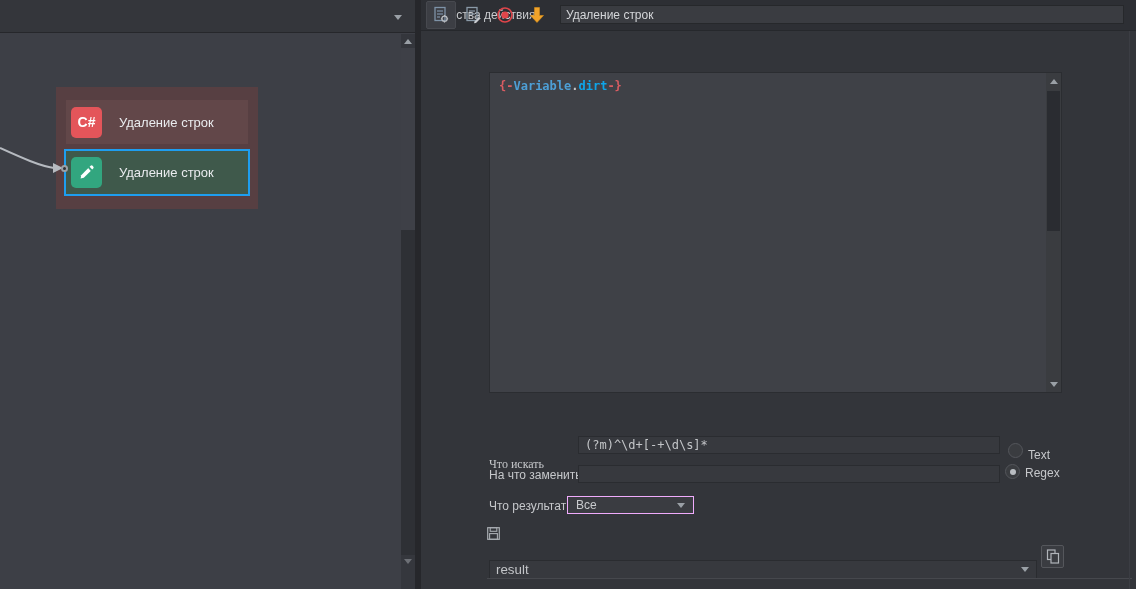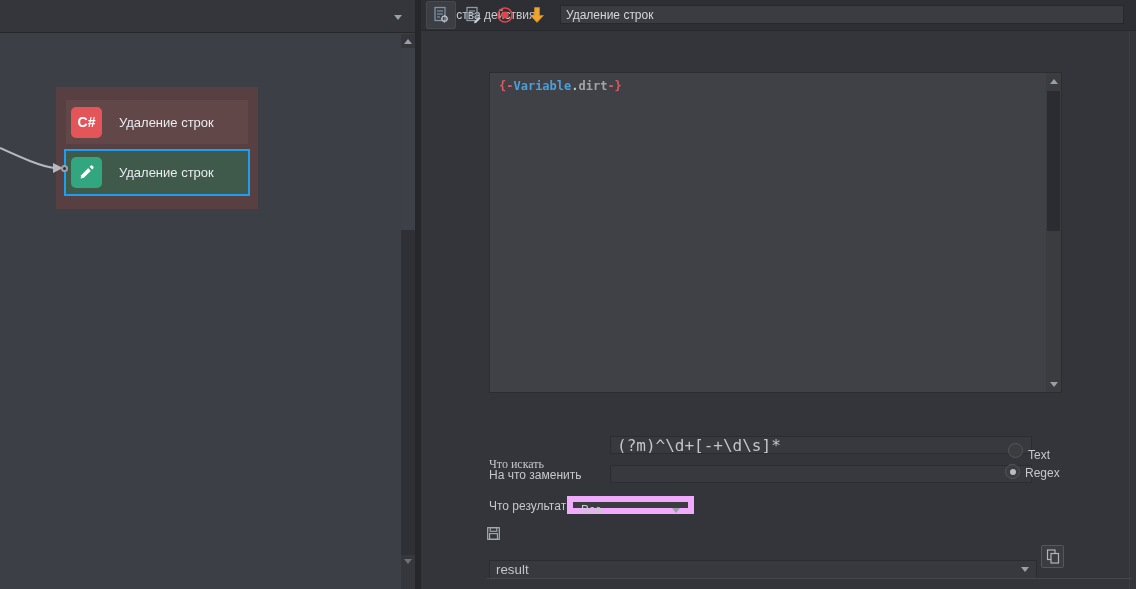--- a/index.html
+++ b/index.html
@@ -59,35 +59,35 @@
   .code-line { left:9px; top:6px; font-family:"DejaVu Sans Mono",monospace; font-size:12px; font-weight:bold; white-space:pre; }
   .editor-sb { right:0; top:0; width:15px; height:319px; background:#3a3c40; }
   .esb-btn { left:0; width:15px; height:16px; display:flex; align-items:center; justify-content:center; }
   .esb-thumb { left:1px; top:18px; width:13px; height:140px; background:#2a2c31; }
 
   .section-select { left:68px; top:405px; width:573px; height:17px; background:#3a3c41; border:1px solid #2b2d31; color:#c9cbce; text-align:center; line-height:15px; }
   .section-caret { right:6px; top:6px; }
 
   .field-label { color:#c6c8cb; white-space:nowrap; }
   .text-input { background:#37393e; border:1px solid #2a2c30; color:#c3c5c8; outline:none; padding:0 6px; }
-  .mono { font-family:"DejaVu Sans Mono",monospace; font-size:16px;margin-left:32px; }
+  .mono { font-family:"DejaVu Sans Mono",monospace; font-size:12px; }
 
   .search-label { left:68px; top:457px;font-family:Liberation Serif, serif; }
   .search-input { left:157px; top:436px; width:422px; height:18px; }
   .replace-label { left:68px; top:468px; }
   .replace-input { left:157px; top:465px; width:422px; height:18px; }
 
   .radio { width:15px; height:15px; border-radius:50%; background:#3a3c40; border:1px solid #54565b; display:flex; align-items:center; justify-content:center; }
   .radio .dot { width:6px; height:6px; border-radius:50%; background:transparent; }
   .radio.checked .dot { background:#b9bdc2; }
   .radio-text-wrap { left:587px; top:443px; } .radio-text-label { left:607px; top:448px; }
   .radio-regex-wrap { left:584px; top:464px; } .radio-regex-label { left:604px; top:466px; }
 
   .scope-label { left:68px; top:499px; }
-  .scope-select { left:146px; top:496px; width:127px; height:18px; background:#3a3c41; border:6px solid #f0abfc; color:#c9cbce; line-height:16px; padding-left:8px; }
+  .scope-select { left:146px; top:496px; width:127px; height:18px; background:#3a3c41; border:1px solid #f0abfc; color:#c9cbce; line-height:16px; padding-left:8px; }
   .scope-caret { right:8px; top:6px; }
 
   .save-icon { left:66px; top:527px; }
   .result-label { left:83px; top:528px; }
   .result-combo { left:68px; top:560px; width:548px; height:19px; }
   .result-input { width:548px; height:19px; }
   .result-caret { right:8px; top:7px; position:absolute; }
   .copy-btn { left:620px; top:545px; width:23px; height:23px; background:#3a3c41; border:1px solid #55575c; border-radius:2px; display:flex; align-items:center; justify-content:center; }
 
   .bottom-line { left:66px; top:578px; width:645px; height:1px; background:#46484d; }
@@ -183,21 +183,21 @@
     </svg>
   </div>
   <div class="abs toolbar-btn tbb-4">
     <svg width="18" height="18" viewBox="0 0 18 18">
       <path d="M6.5 1.5 h5 v8 h4 L9 16.5 L2.5 9.5 h4 z" fill="#f0a32a" stroke="#d88f1a" stroke-width="0.6"></path>
     </svg>
   </div>
   <input class="abs name-input" type="text" value="Удаление строк" style="">
 
   <div class="abs editor">
-    <div class="abs code-line"><span style="color: rgb(216, 92, 98);">{-</span><span style="color: rgb(77, 159, 214);">Variable</span><span style="color: rgb(198, 200, 203);">.</span><span style="color: #a3a3a3; text-align: center;">dirt</span><span style="color: rgb(216, 92, 98);">-}</span></div>
+    <div class="abs code-line"><span style="color: rgb(216, 92, 98);">{-</span><span style="color: rgb(77, 159, 214);">Variable</span><span style="color: rgb(198, 200, 203);">.</span><span style="color: #0ea5e9; text-align: center;">dirt</span><span style="color: rgb(216, 92, 98);">-}</span></div>
     <div class="abs editor-sb">
       <div class="abs esb-btn" style="top:0;">
           <div class="tri-up"></div>
         </div>
       <div class="abs esb-thumb"></div>
       <div class="abs esb-btn" style="bottom:0;">
           <div class="tri-down" style="border-top-color:#9aa0a6;"></div>
         </div>
     </div>
   </div>

